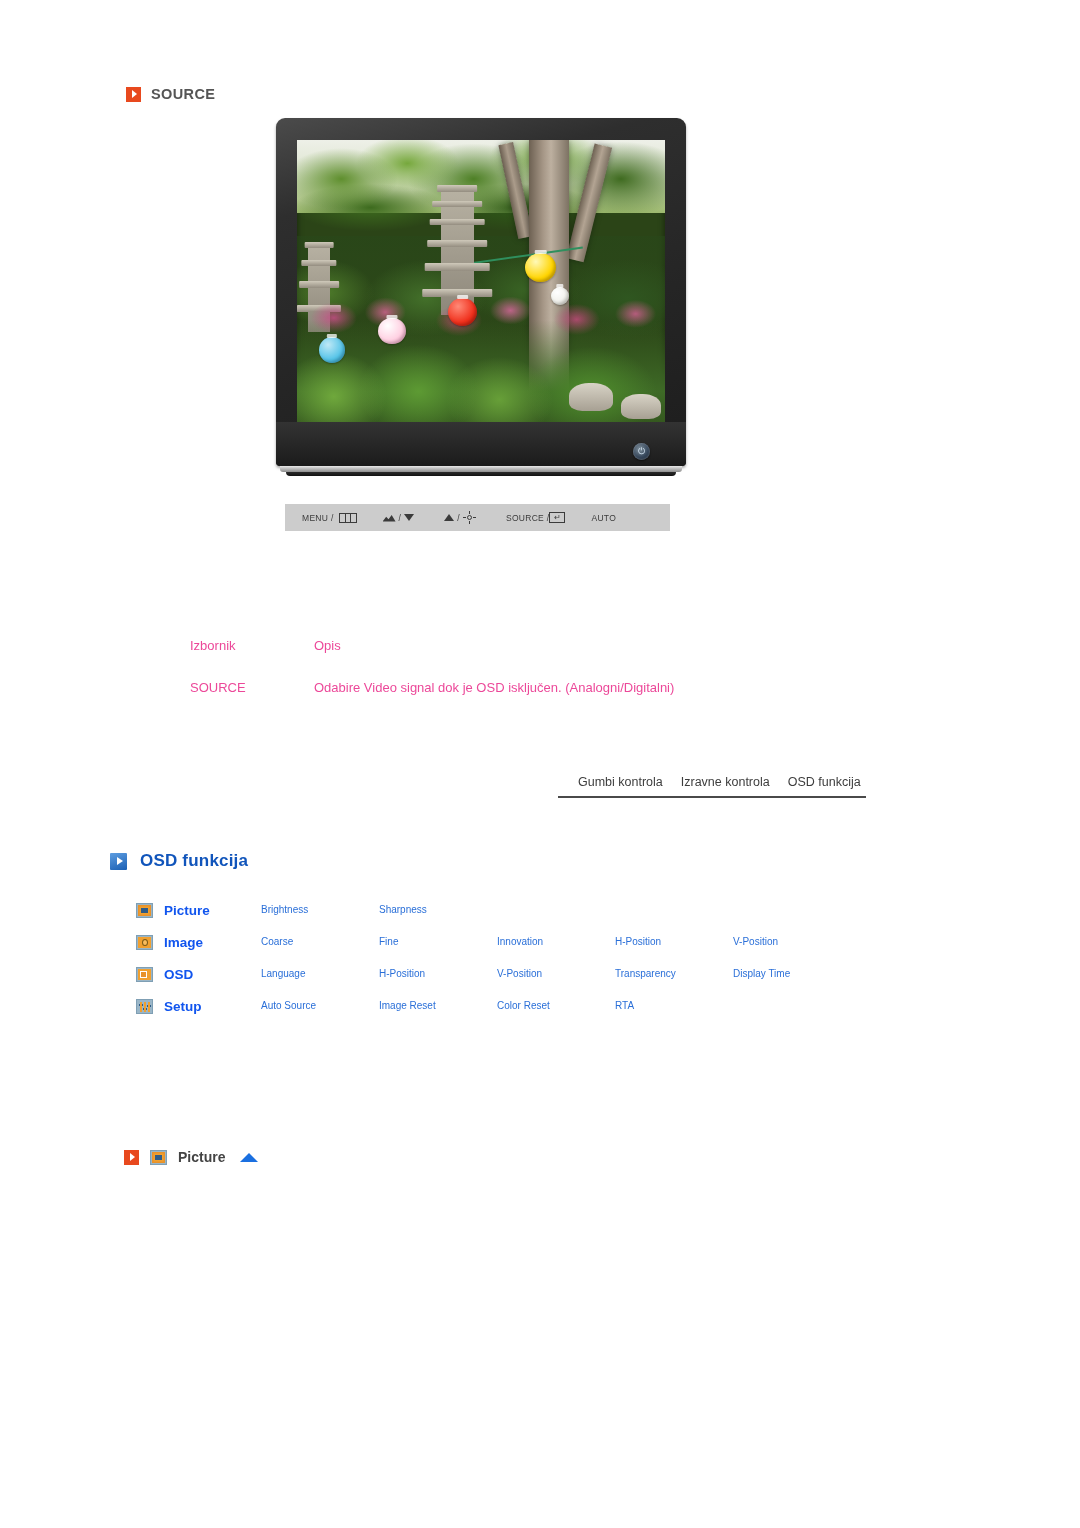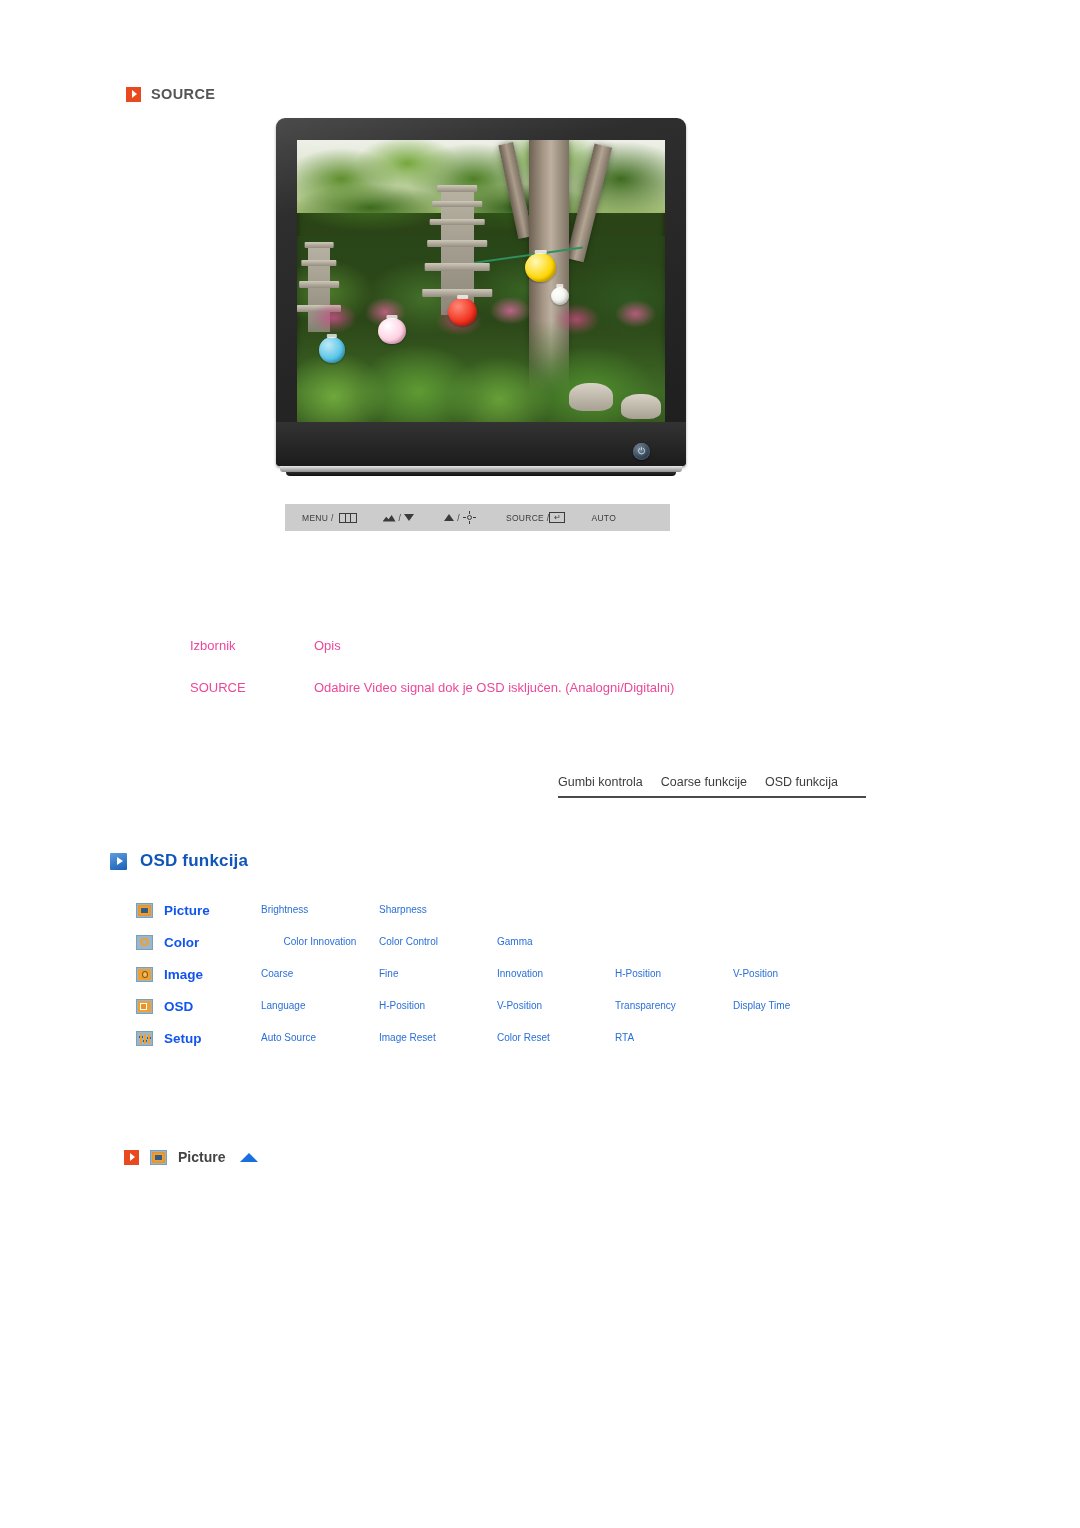--- a/index.html
+++ b/index.html
@@ -329,20 +329,21 @@
     left: 558px;
     top: 775px;
     width: 308px;
   }
   .tabs .row {
     display: flex;
     gap: 18px;
     font-size: 12.5px;
     color: #3d3d3d;
     padding-bottom: 7px;
+    margin-left: 20px;
   }
   .tabs .rule {
     height: 1.6px;
     background: #4a4a4a;
     width: 100%;
   }
 
   
   .osd-heading {
     position: absolute;
@@ -600,21 +601,21 @@
   </div>
   <div class="desc-row">
     <div class="desc-col-menu">SOURCE</div>
     <div class="desc-col-desc">Odabire Video signal dok je OSD isključen. (Analogni/Digitalni)</div>
   </div>
 </div>
 
 <div class="tabs">
   <div class="row">
     <span>Gumbi kontrola</span>
-    <span>Coarse funkcije</span>
+    <span>Izravne kontrola</span>
     <span>OSD funkcija</span>
   </div>
   <div class="rule"></div>
 </div>
 
 <div class="osd-heading">
   <span class="marker-blue">
       <span class="tri"></span>
     </span>
   <span class="label">OSD funkcija</span>
@@ -626,31 +627,20 @@
     <div class="cat-cell">
       <span class="osd-icon ic-picture">
           <b></b>
         </span>
       <span class="cat-label">Picture</span>
     </div>
     <div class="sub-cell">Brightness</div>
     <div class="sub-cell">Sharpness</div>
   </div>
 
-  <div class="mrow">
-    <div class="cat-cell">
-      <span class="osd-icon ic-color">
-          <b></b>
-        </span>
-      <span class="cat-label">Color</span>
-    </div>
-    <div class="sub-cell wrap">Color Innovation</div>
-    <div class="sub-cell">Color Control</div>
-    <div class="sub-cell">Gamma</div>
-  </div>
 
   <div class="mrow">
     <div class="cat-cell">
       <span class="osd-icon ic-image">
           <b></b>
         </span>
       <span class="cat-label">Image</span>
     </div>
     <div class="sub-cell">Coarse</div>
     <div class="sub-cell">Fine</div>

